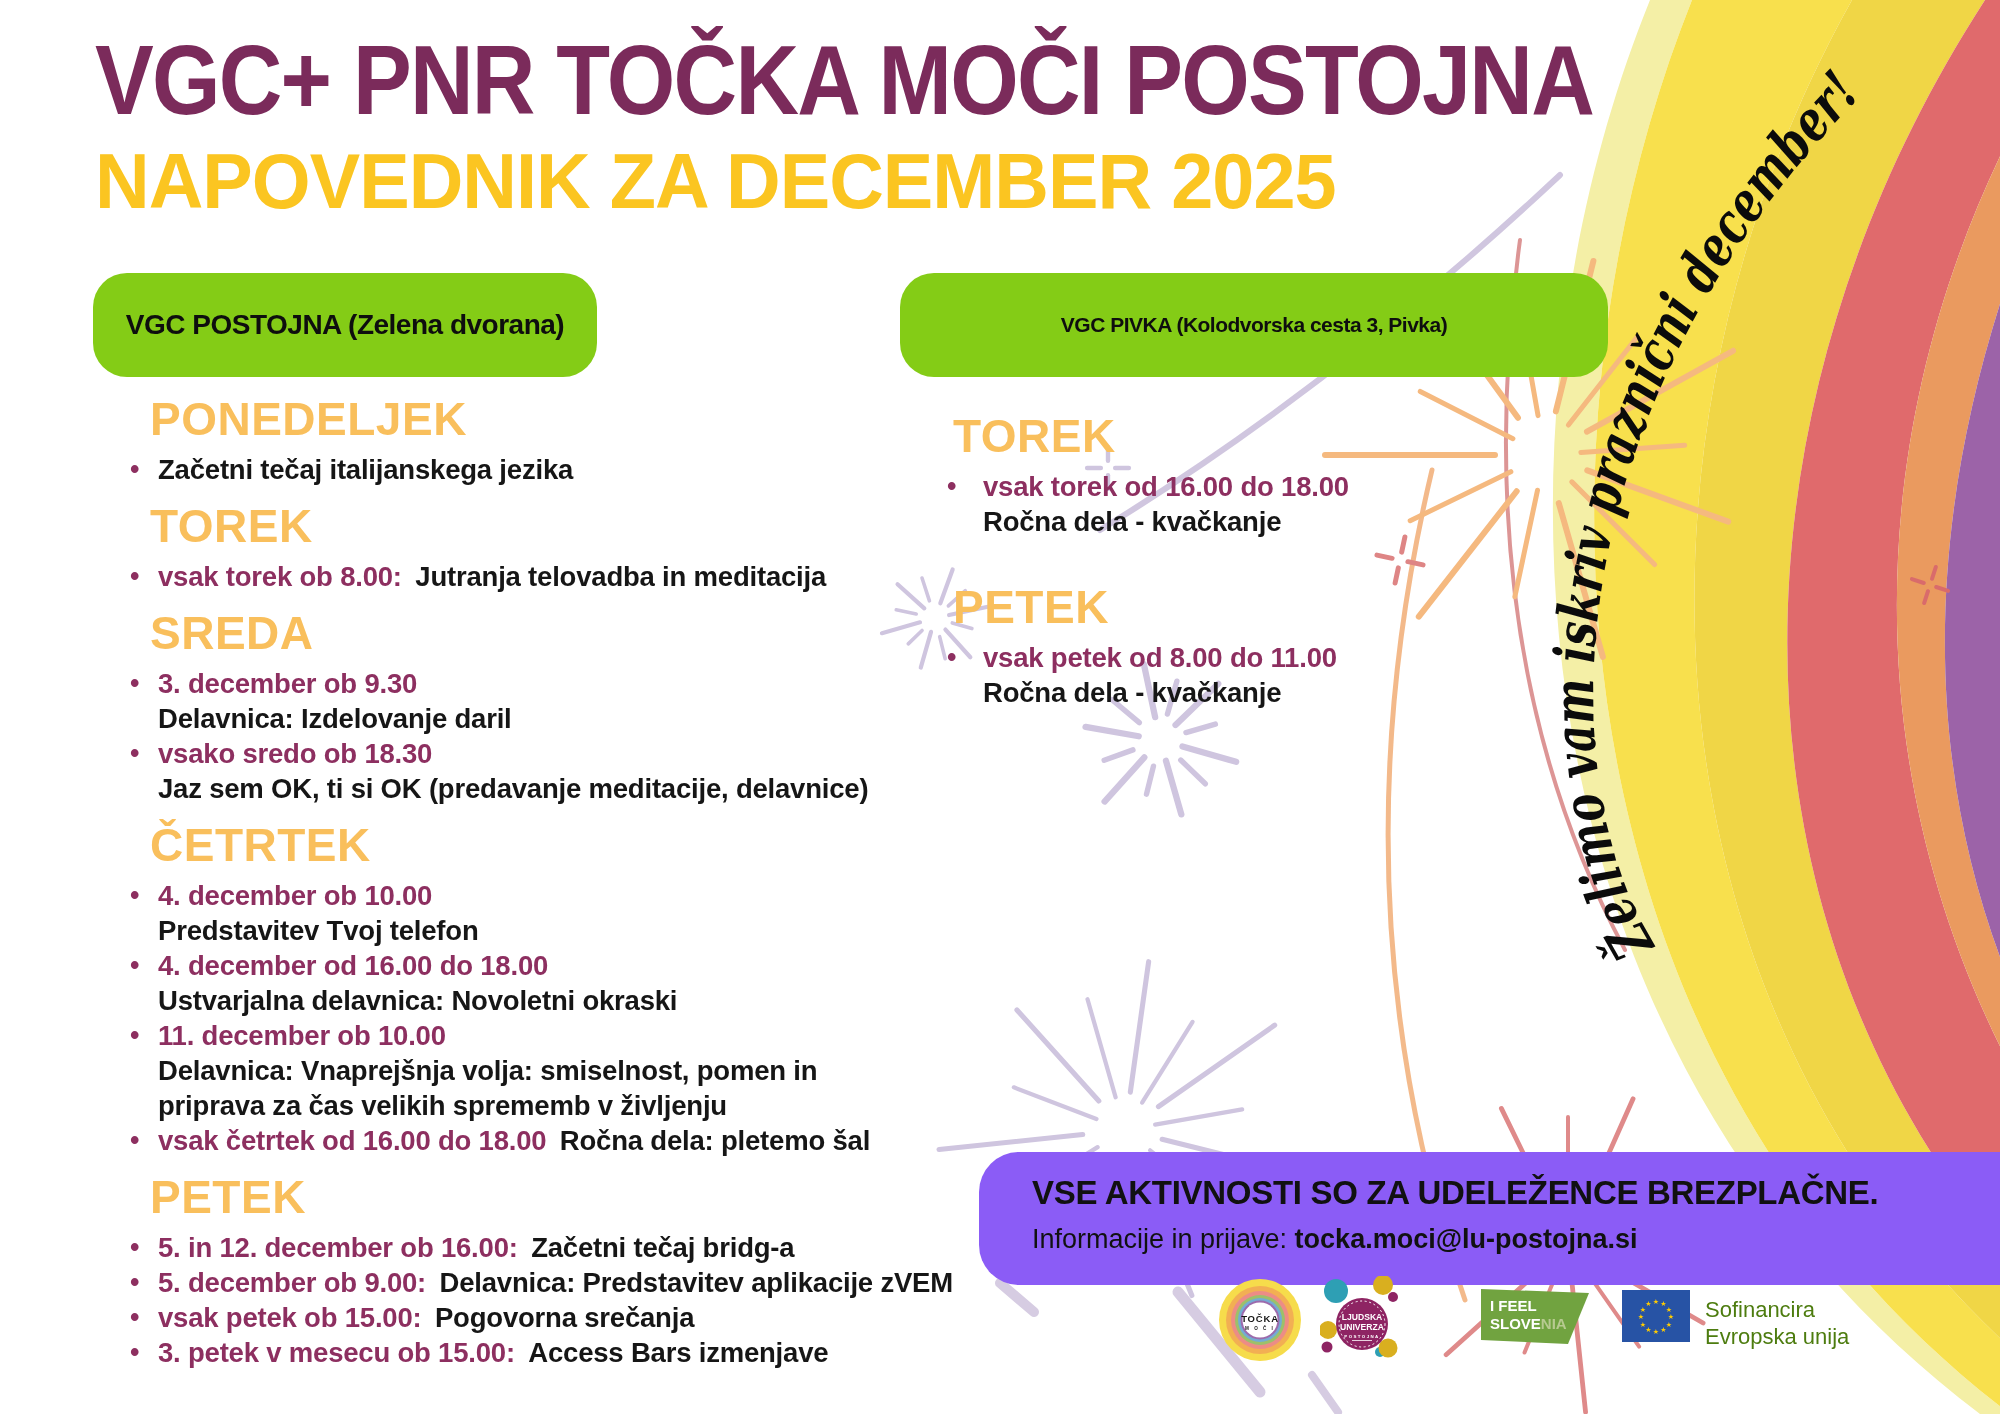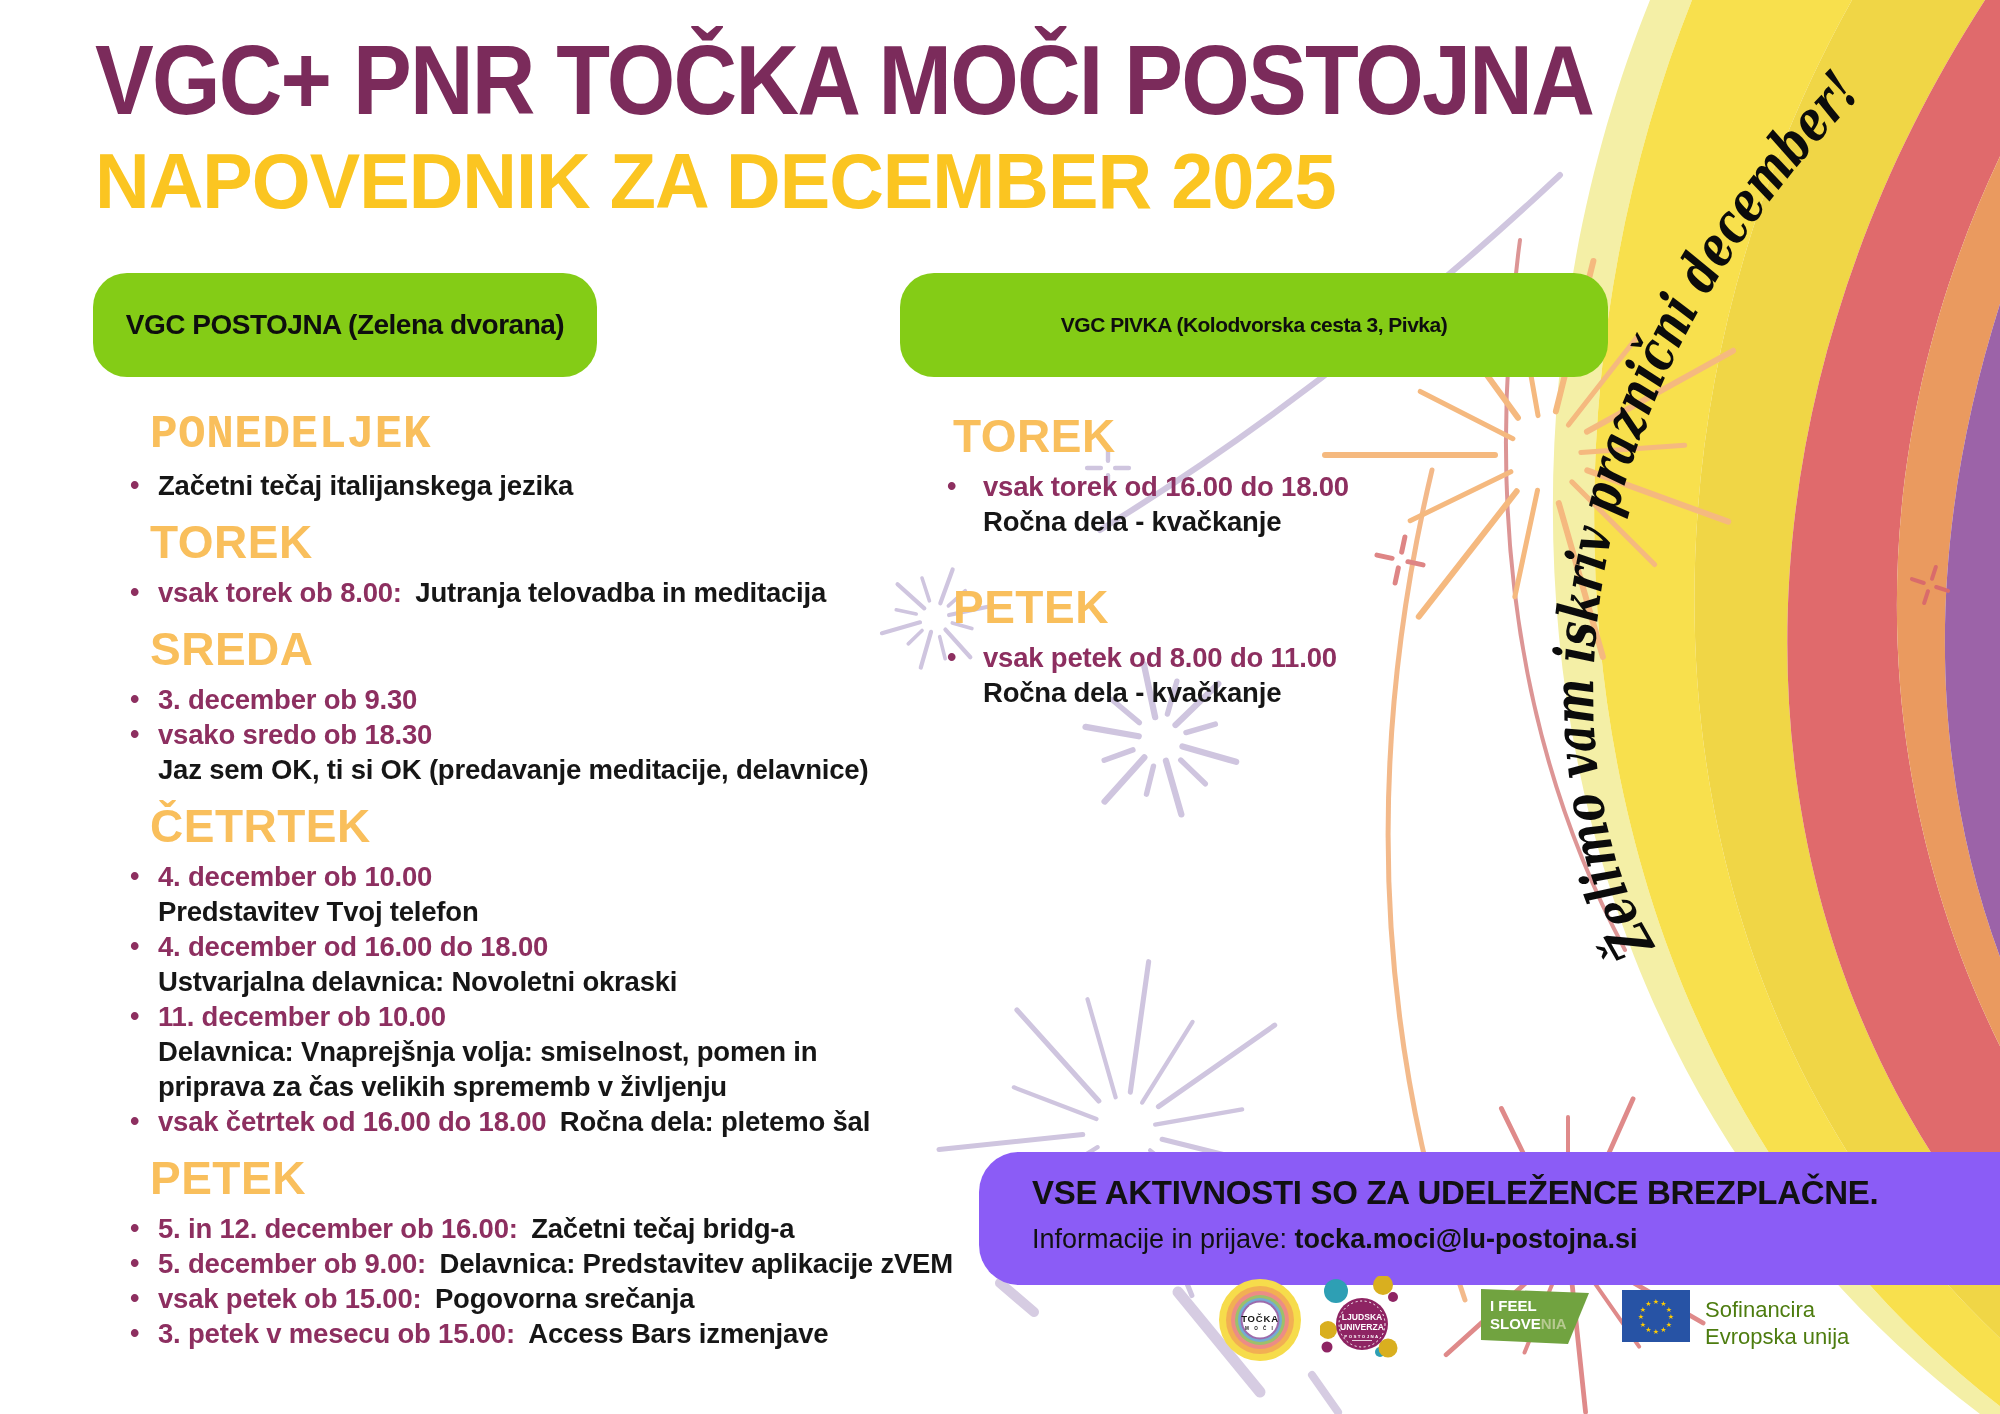--- a/index.html
+++ b/index.html
@@ -33,21 +33,21 @@
   .pill-right { left:900px; width:708px; font-size:21px; }
 
   .col { position:absolute; z-index:2; }
   .col-left  { left:100px; top:395px; width:860px; }
   .col-right { left:940px; top:368px; width:560px; }
 
   .day-h {
     font-size:46px; line-height:46px; font-weight:bold; color:#F9BF5C;
     letter-spacing:0.5px; margin:16px 0 10px 50px; white-space:nowrap;
   }
-  .col-left  .day:first-child .day-h { margin-top:17px;font-family:Liberation Mono, monospace; }
+  .col-left  .day:first-child .day-h { margin-top:1px; }
   .col-right .day-h { margin:45px 0 10px 13px; }
   .col-right .day:first-child .day-h { margin-top:45px; }
 
   .item {
     position:relative; padding-left:58px; font-size:27.5px; line-height:35px;
     font-weight:bold; color:#161616; letter-spacing:-0.2px;
   }
   .col-right .item { padding-left:43px; }
   .dot { position:absolute; left:30px; top:0; color:#8D2F60; font-size:27px; }
   .col-right .dot { left:7px; }
@@ -184,20 +184,21 @@
         <span class="when">vsak torek ob 8.00:</span>
         <span class="what inline">Jutranja telovadba in meditacija</span>
       </div>
     </div>
 
     <div class="day">
       <div class="day-h">SREDA</div>
       <div class="item">
         <span class="dot">•</span>
         <span class="when">3. december ob 9.30</span>
+        <span class="what block">Delavnica: Izdelovanje daril</span>
       </div>
       <div class="item">
         <span class="dot">•</span>
         <span class="when">vsako sredo ob 18.30</span>
         <span class="what block">Jaz sem OK, ti si OK (predavanje meditacije, delavnice)</span>
       </div>
     </div>
 
     <div class="day">
       <div class="day-h">ČETRTEK</div>

